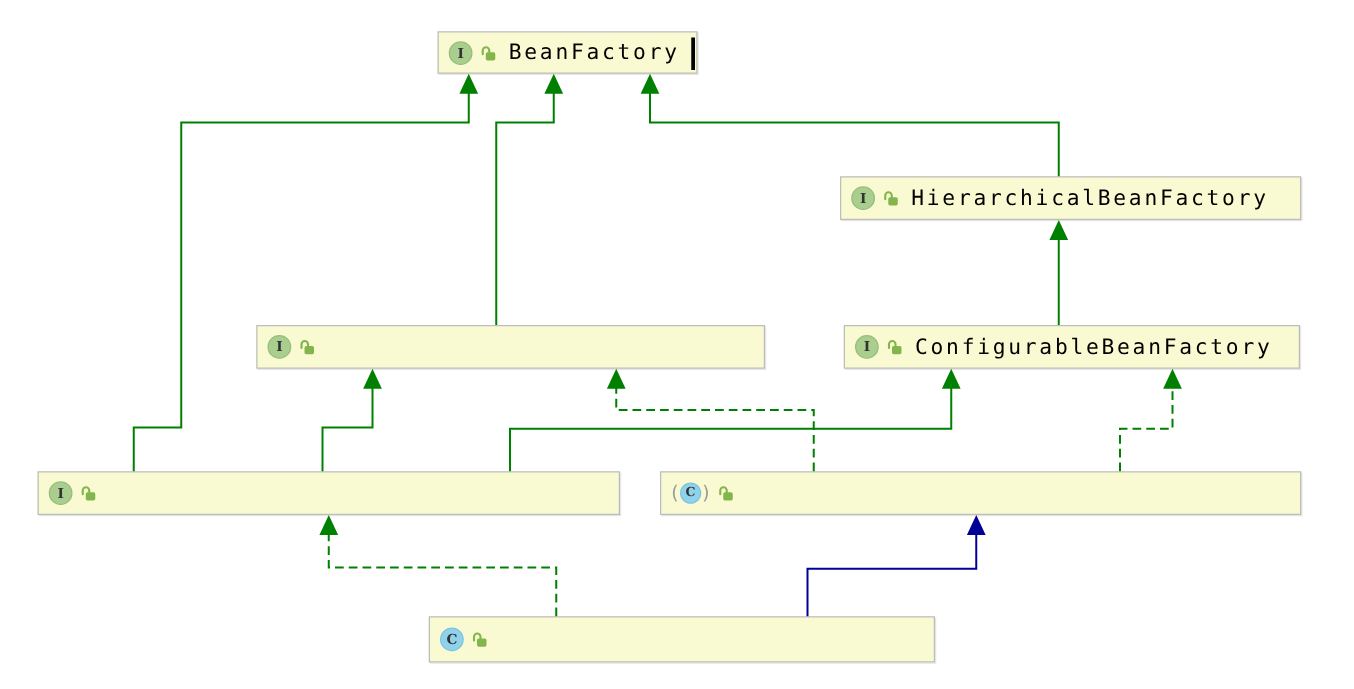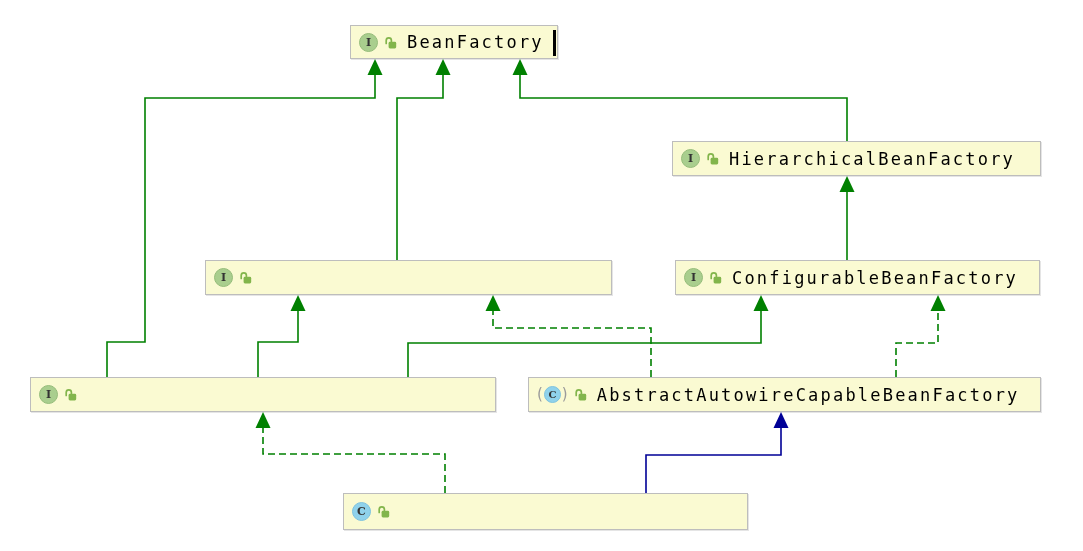--- a/index.html
+++ b/index.html
@@ -89,21 +89,20 @@
         <span class="abstract-wrap">
           <span class="paren">(</span>
           <span class="badge class small">C</span>
           <span class="paren">)</span>
         </span>
         <svg width="13" height="13" viewBox="0 0 13 13" class="lock">
           <path d="M2.2 7.4 V4.4 a2.6 2.6 0 0 1 5.2 0 V5.6" fill="none" stroke="#82B54B" stroke-width="1.7" stroke-linecap="round"></path>
           <rect x="4.6" y="5.8" width="7.6" height="6.6" rx="1.4" fill="#82B54B"></rect>
         </svg>
       </span>
-      <span class="node-label">AbstractAutowireCapableBeanFactory</span>
     </div>
     <div class="node" style="left: 343px; top: 493px; width: 405px; height: 37px;">
       <span class="icon-group">
         <span class="badge class">C</span>
         <svg width="13" height="13" viewBox="0 0 13 13" class="lock">
           <path d="M2.2 7.4 V4.4 a2.6 2.6 0 0 1 5.2 0 V5.6" fill="none" stroke="#82B54B" stroke-width="1.7" stroke-linecap="round"></path>
           <rect x="4.6" y="5.8" width="7.6" height="6.6" rx="1.4" fill="#82B54B"></rect>
         </svg>
       </span>
     </div>

